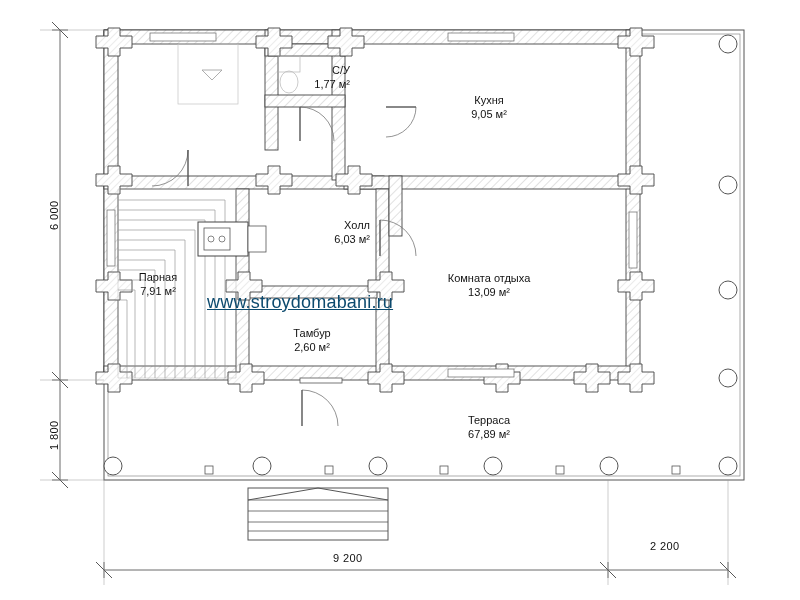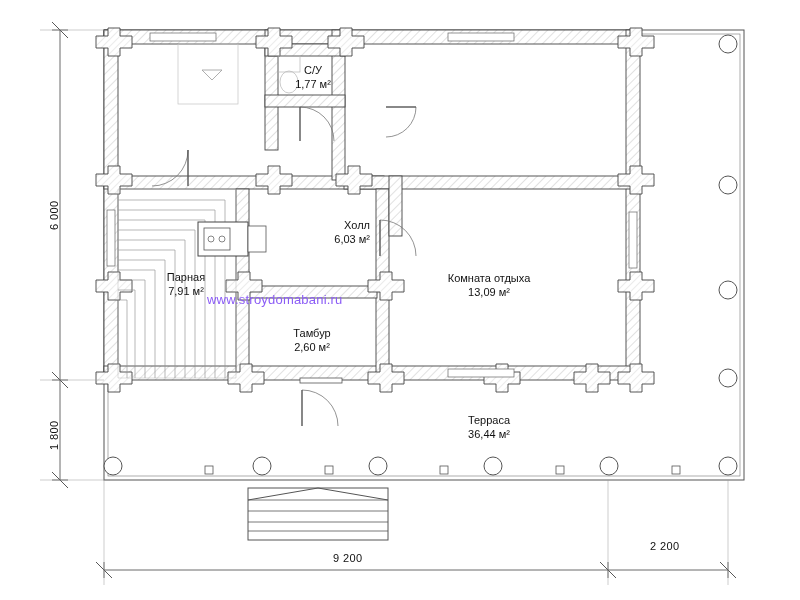--- a/index.html
+++ b/index.html
@@ -29,26 +29,27 @@
     font-size:11px;
     color:#111;
     letter-spacing:0.4px;
     white-space:nowrap;
   }
   .dim-label.vert{
     transform-origin:0 0;
   }
   .watermark{
     position:absolute;
-    font-size:13px;
-    color:#8b5cf6;
+    font-size:18px;
+    color:#0c4a6e;
     letter-spacing:0.2px;
     font-family:"Liberation Sans", sans-serif;
     white-space:nowrap;
     pointer-events:none;
+    text-decoration:underline;
   }
 </style>
 </head>
 <body>
 
 <div id="stage">
 
   <svg width="800" height="600" viewBox="0 0 800 600">
     <defs>
       <pattern id="hatch" width="6" height="6" patternUnits="userSpaceOnUse" patternTransform="rotate(45)">
@@ -216,43 +217,47 @@
       <line x1="728" y1="562" x2="728" y2="578"></line>
       <line x1="96" y1="562" x2="112" y2="578" stroke-width="0.9"></line>
       <line x1="600" y1="562" x2="616" y2="578" stroke-width="0.9"></line>
       <line x1="720" y1="562" x2="736" y2="578" stroke-width="0.9"></line>
       <line x1="104" y1="480" x2="104" y2="585" stroke="#999" stroke-width="0.5"></line>
       <line x1="608" y1="480" x2="608" y2="585" stroke="#999" stroke-width="0.5"></line>
       <line x1="728" y1="480" x2="728" y2="585" stroke="#999" stroke-width="0.5"></line>
     </g>
   </svg>
 
-  <div class="room-label" style="left:268px;top:63px;width:90px;">
+  <div class="room-label" style="left:260px;top:63px;width:90px;text-align:right;">
     <span class="nm">С/У</span>
     <span class="ar">1,77 м²</span>
+  </div>
+  <div class="room-label" style="left:439px;top:93px;width:100px;">
+    <span class="nm">Кухня</span>
+    <span class="ar">9,05 м²</span>
   </div>
   <div class="room-label" style="left:270px;top:218px;width:100px;text-align:right;">
     <span class="nm">Холл</span>
     <span class="ar">6,03 м²</span>
   </div>
-  <div class="room-label" style="left:136px;top:270px;width:100px;">
+  <div class="room-label" style="left:108px;top:270px;width:100px;">
     <span class="nm">Парная</span>
     <span class="ar">7,91 м²</span>
   </div>
   <div class="room-label" style="left:419px;top:271px;width:140px;">
     <span class="nm">Комната отдыха</span>
     <span class="ar">13,09 м²</span>
   </div>
   <div class="room-label" style="left:262px;top:326px;width:100px;text-align:center;">
     <span class="nm">Тамбур</span>
     <span class="ar">2,60 м²</span>
   </div>
   <div class="room-label" style="left:439px;top:413px;width:100px;">
     <span class="nm">Терраса</span>
-    <span class="ar">36,44 м²</span>
+    <span class="ar">67,89 м²</span>
   </div>
 
   <div class="dim-label vert" style="left:48px;top:230px;transform:rotate(-90deg);">6 000</div>
   <div class="dim-label vert" style="left:48px;top:450px;transform:rotate(-90deg);">1 800</div>
   <div class="dim-label" style="left:333px;top:552px;">9 200</div>
   <div class="dim-label" style="left:650px;top:540px;">2 200</div>
 
   <div class="watermark" style="left:207px;top:292px;">www.stroydomabani.ru</div>
 </div>
 

